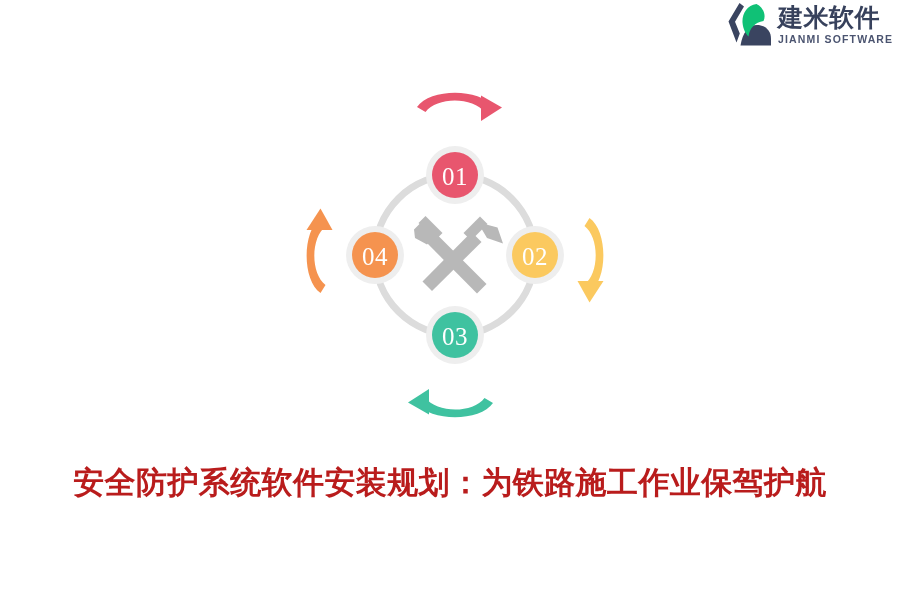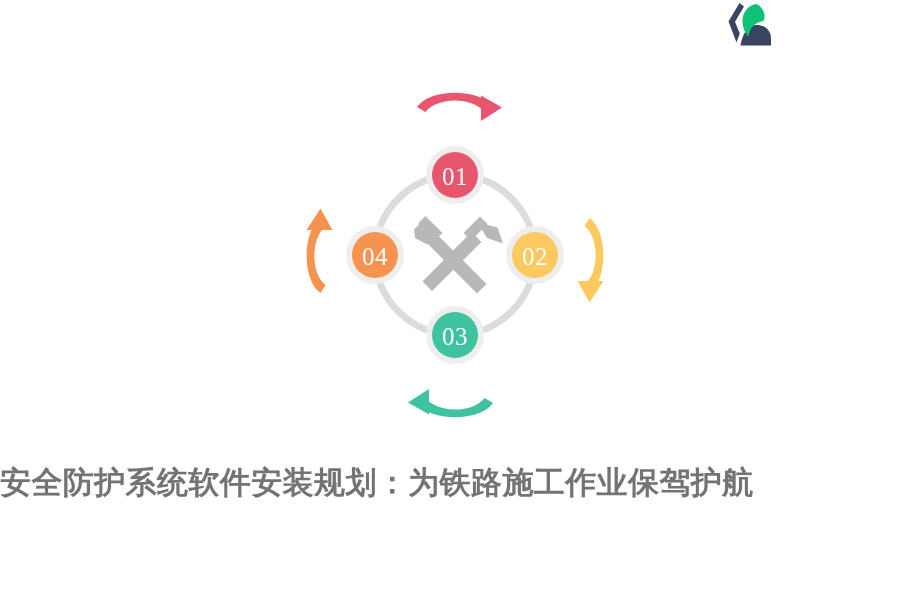--- a/index.html
+++ b/index.html
@@ -79,39 +79,43 @@
     dominant-baseline: central;
     letter-spacing: 0.5px;
   }
 
   
   #page-title {
     position: absolute;
     left: 0;
     top: 462px;
     width: 900px;
-    text-align: left;
+    text-align: center;
     font-size: 31px;
     font-weight: bold;
-    color: #737373;
+    color: #b91c1c;
     letter-spacing: 0.4px;
     white-space: nowrap;
   }
 </style>
 </head>
 <body>
 
 <div id="brand-logo">
   <svg id="brand-mark" viewBox="0 0 46 44">
 
     <path d="M13.5 1 L2.5 19.5 L10.5 40.5 L13.8 31.5 L9.0 19.8 L18.0 4.5 Z" fill="#3a4460"></path>
     <path d="M14.5 43.5 L45.0 43.5 L45.0 36.5 C45.0 28.5 39.0 23.0 31.0 23.0 C23.0 23.0 16.5 30.5 14.5 43.5 Z" fill="#3a4460"></path>
 
     <path d="M30.5 2.0 C21.0 3.5 16.0 11.5 16.5 20.5 C17.0 27.5 20.0 32.0 22.5 34.5 C23.5 26.0 29.0 20.5 37.5 19.0 C40.5 13.0 37.0 5.0 30.5 2.0 Z" fill="#10c176"></path>
   </svg>
+  <div id="brand-text">
+    <div id="brand-name">建米软件</div>
+    <div id="brand-sub">JIANMI SOFTWARE</div>
+  </div>
 </div>
 
 <div id="cycle-diagram">
   <svg id="cycle-svg" viewBox="0 0 360 380">
 
     <circle cx="180" cy="200" r="80" fill="none" stroke="#dcdcdc" stroke-width="7"></circle>
 
     <g fill="#b8b8b8">
 
       <path d="M147.5 166.0 L139.0 174.5 L140.0 183.0 L152.0 189.5 L160.0 181.0 Z"></path>

